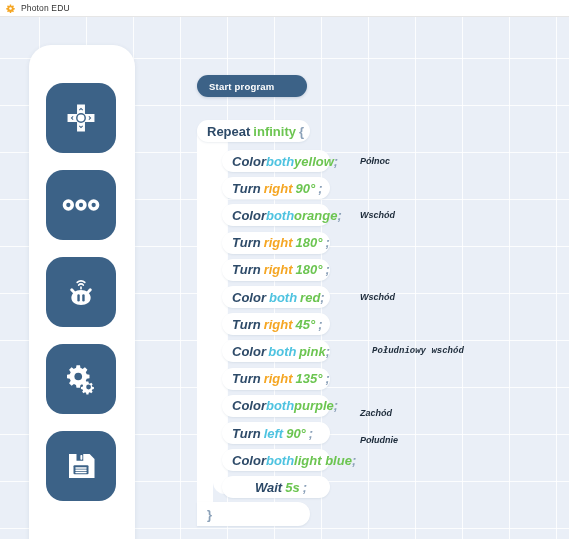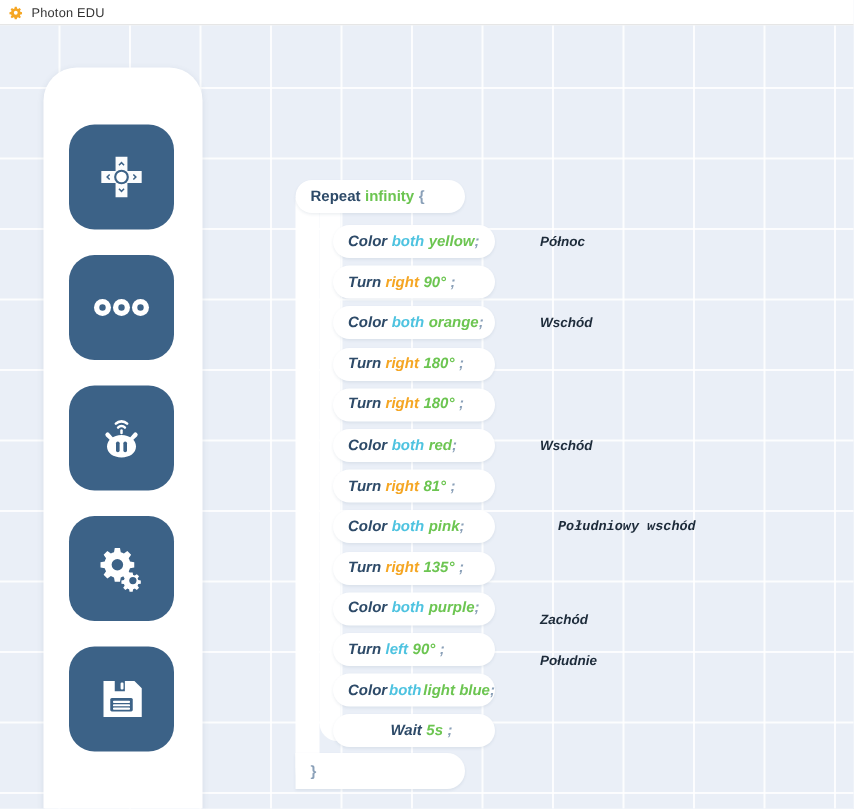--- a/index.html
+++ b/index.html
@@ -61,21 +61,21 @@
   #tool2{ top:212px; }
   #tool3{ top:299px; }
   #tool4{ top:386px; }
 
   
   #program{ position:absolute; left:0; top:0; width:569px; height:522px; }
 
   .blk{
     position:absolute;
     display:flex; align-items:center;
-    font-size:10px;
+    font-size:13px;
     white-space:nowrap;
     border-radius:13px;
     box-shadow:0 1px 2px rgba(70,95,130,.10);
   }
 
   
   #start-block{
     left:197px; top:58px; width:110px; height:22px;
     background:#3c6287; color:#ffffff;
     border-radius:12px;
@@ -218,20 +218,21 @@
           <rect x="16.4" y="25.6" width="15.2" height="1.9" rx=".8" fill="#ffffff"></rect>
           <rect x="16.4" y="28.6" width="15.2" height="1.9" rx=".8" fill="#ffffff"></rect>
           <rect x="16.4" y="31.6" width="15.2" height="1.9" rx=".8" fill="#ffffff"></rect>
         </svg>
       </span>
     </div>
   </div>
 
   <div id="program">
 
+    <div class="blk" id="start-block">Start program</div>
 
     <div id="repeat-spine"></div>
     <div id="inner-spine"></div>
 
     <div class="blk" id="repeat-head">
       <span class="kw">Repeat</span>
         <span class="sp"></span>
         <span class="val">infinity</span>
         <span class="sp"></span>
         <span class="punct">{</span>
@@ -295,21 +296,21 @@
           <span class="sp"></span>
           <span class="val">red</span>
           <span class="punct">;</span>
         </div>
         <div class="note" style="top: 275px; left: 360px;">Wschód</div>
         <div class="blk stmt" style="top: 296.2px;">
           <span class="kw">Turn</span>
           <span class="sp"></span>
           <span class="dirR">right</span>
           <span class="sp"></span>
-          <span class="val">81°</span>
+          <span class="val">45°</span>
           <span class="sp"></span>
           <span class="punct">;</span>
         </div>
         <div class="blk stmt" style="top: 323.4px;">
           <span class="kw">Color</span>
           <span class="sp"></span>
           <span class="side">both</span>
           <span class="sp"></span>
           <span class="val">pink</span>
           <span class="punct">;</span>

